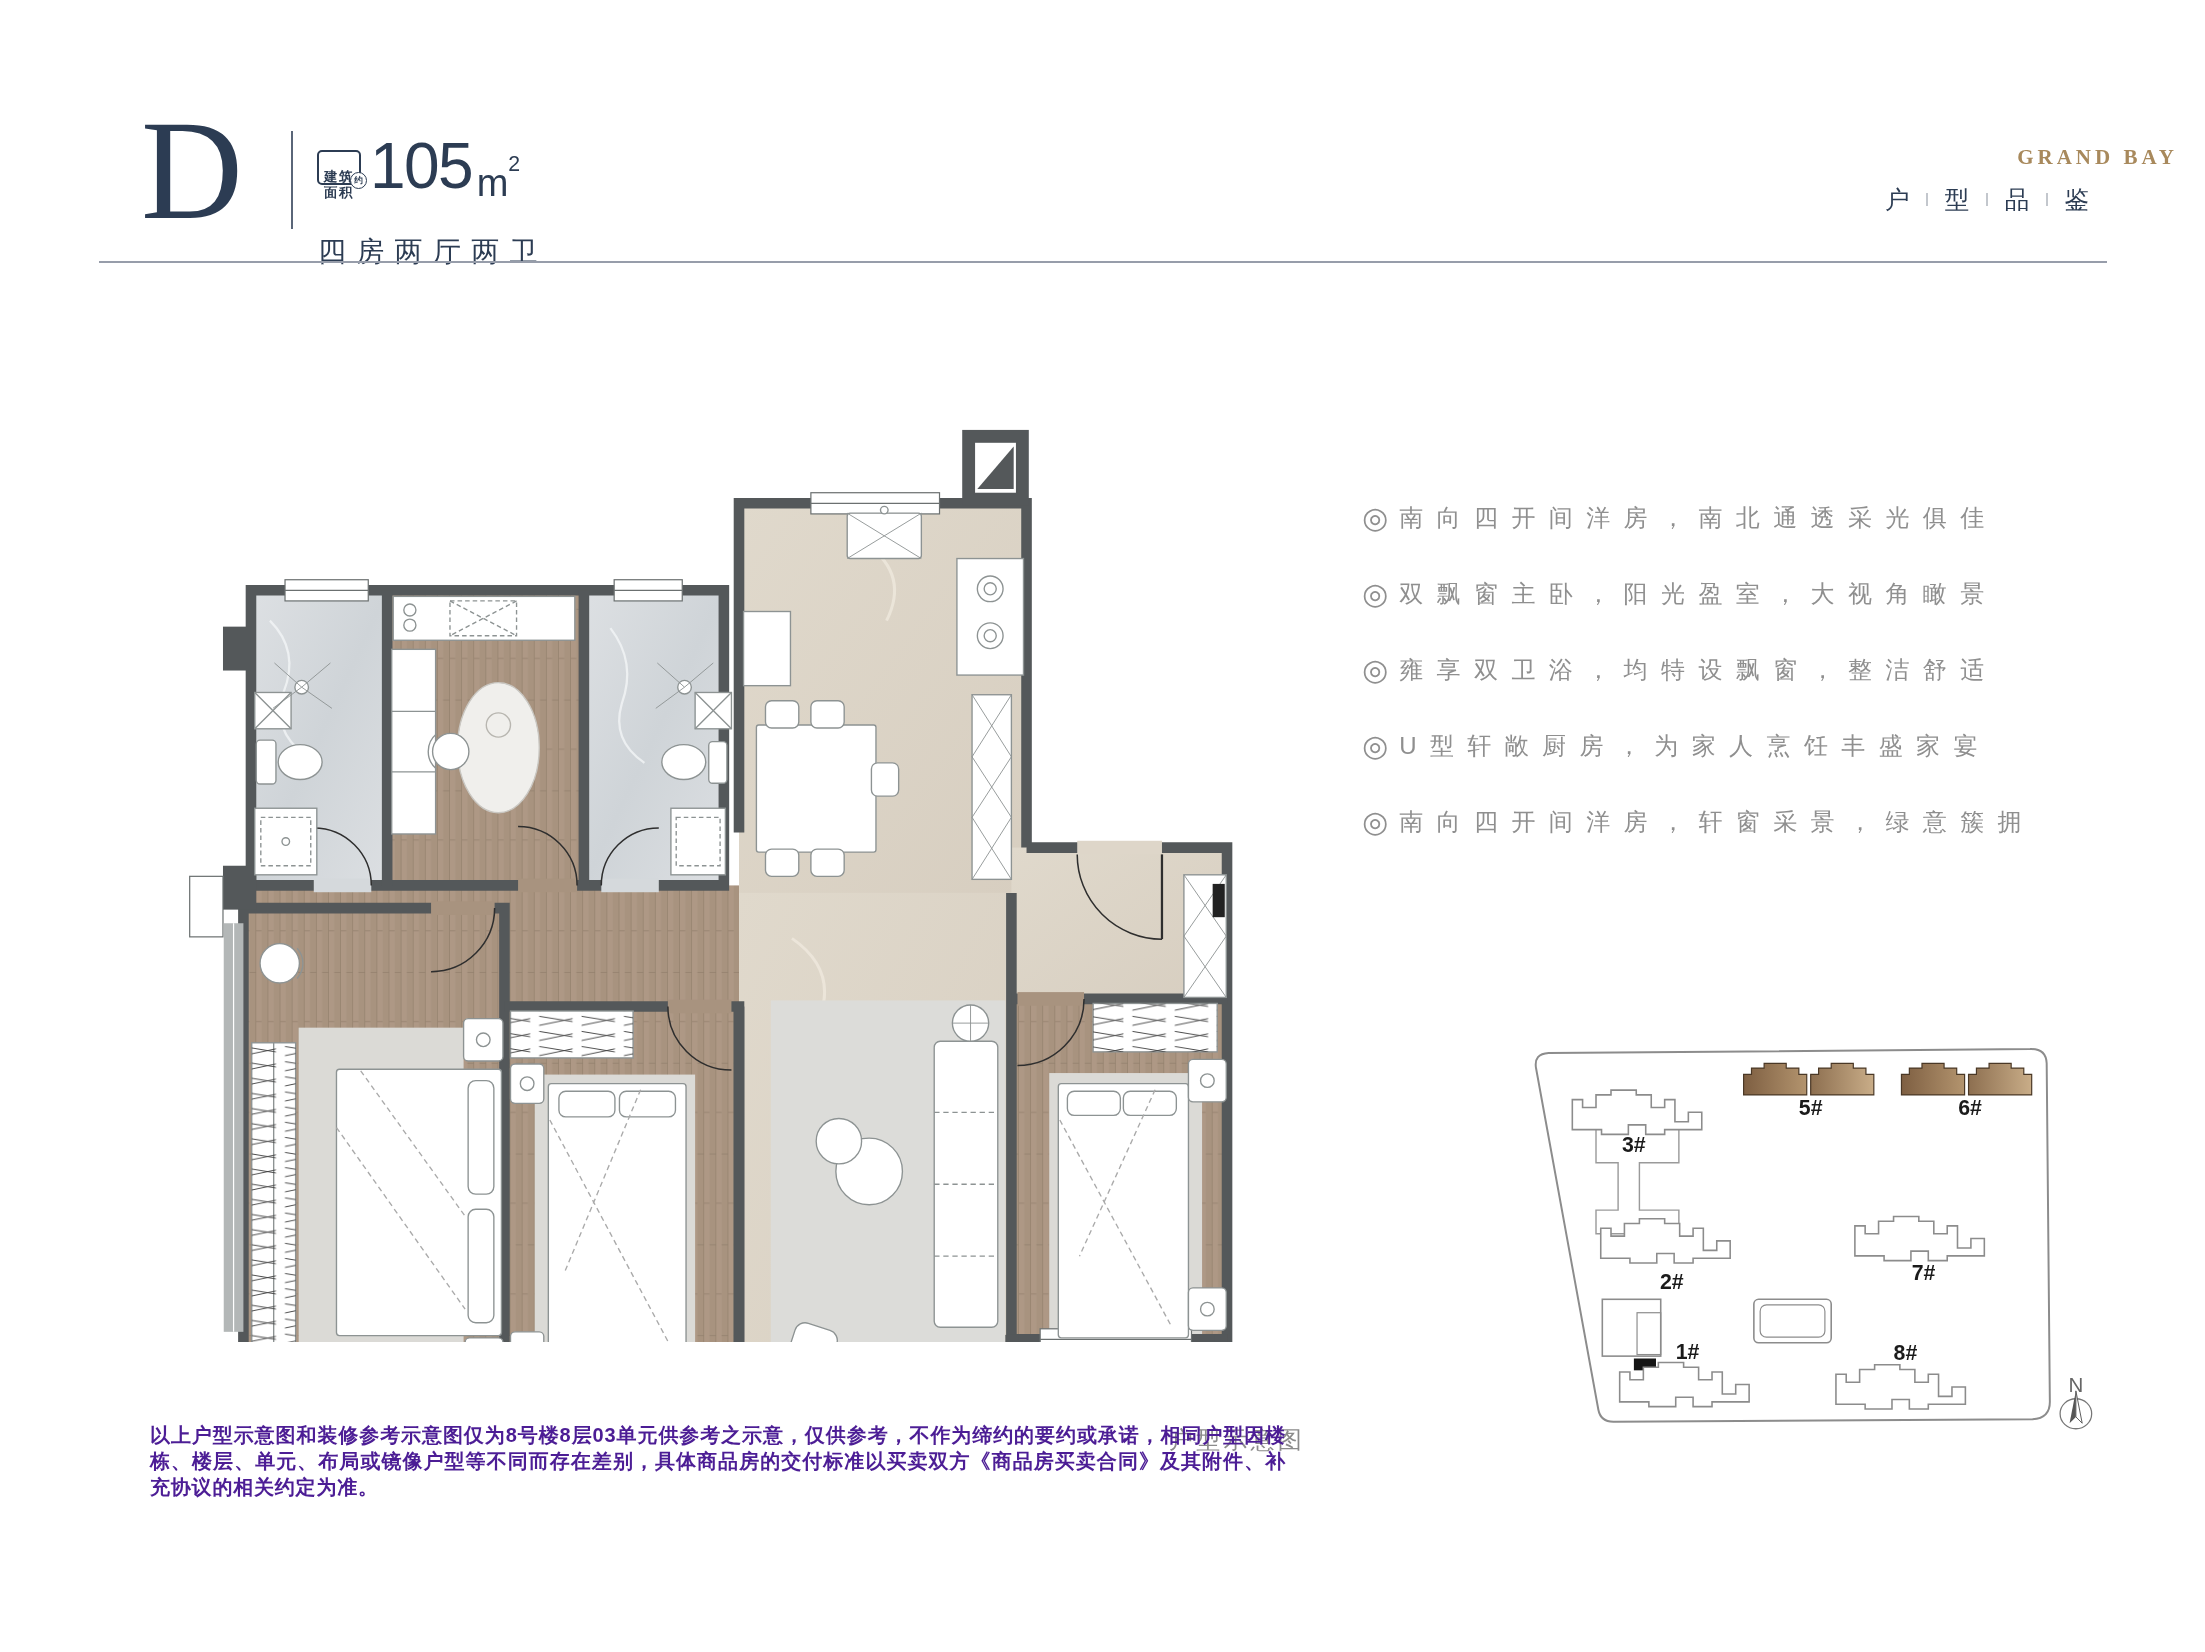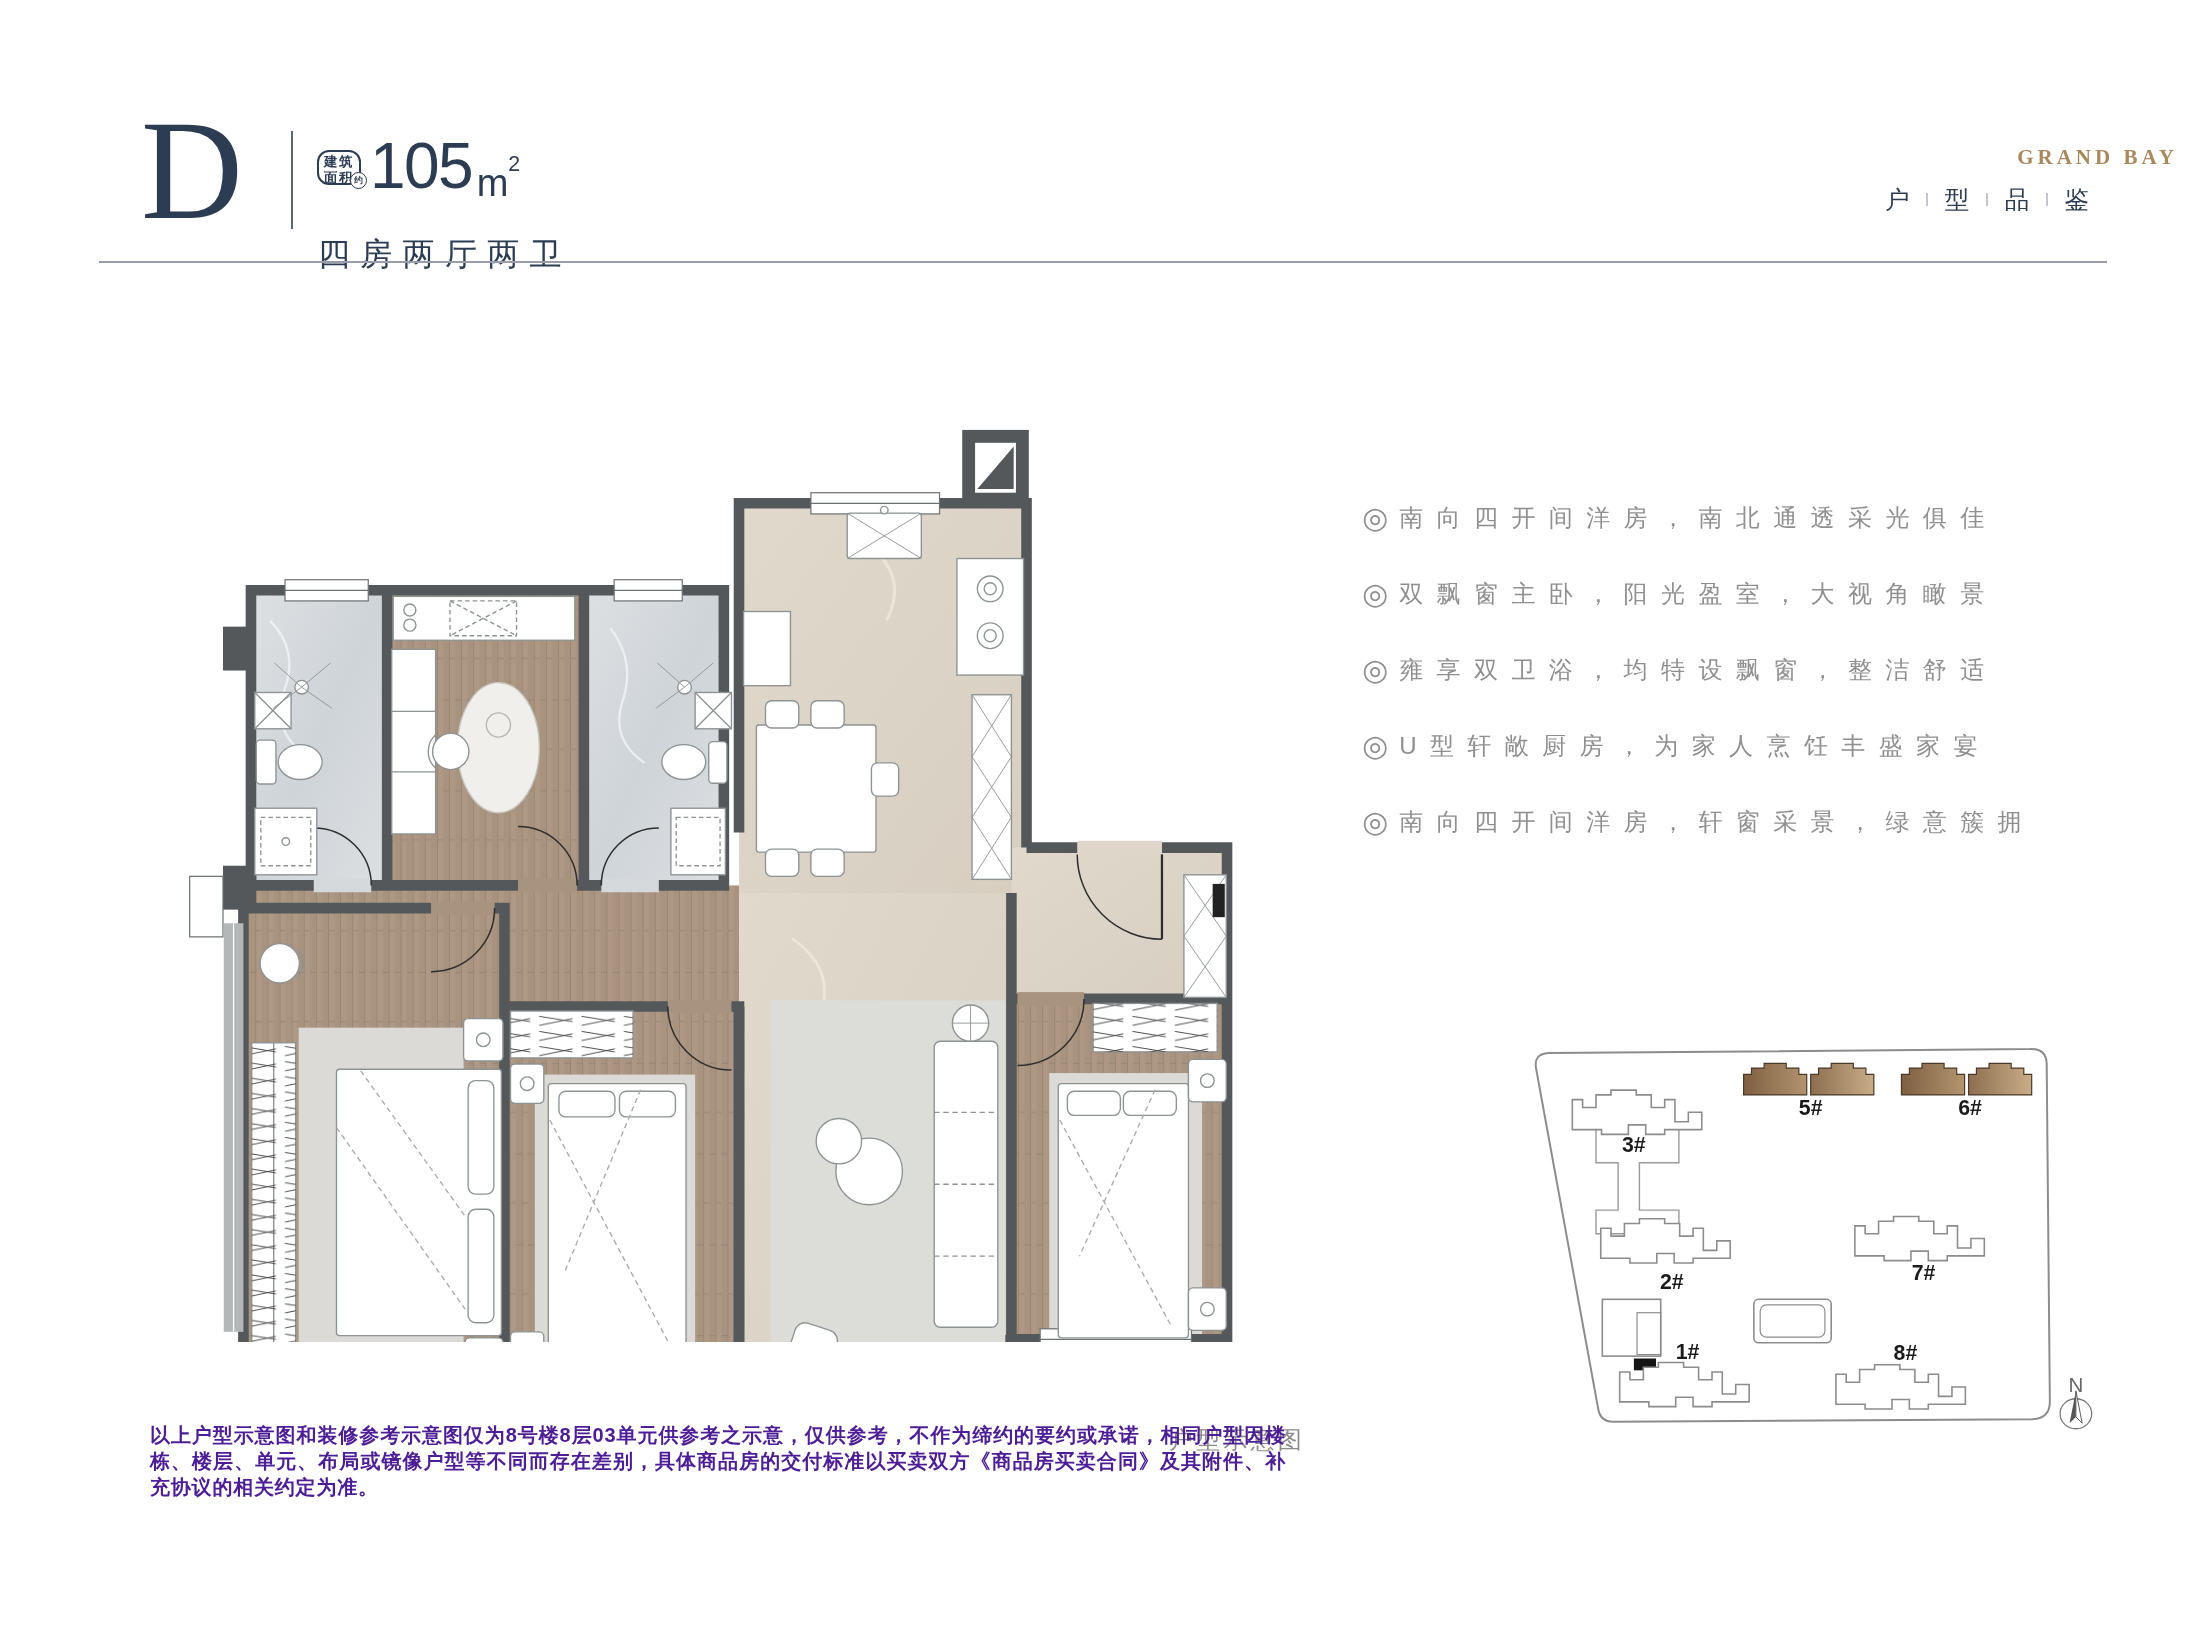--- a/index.html
+++ b/index.html
@@ -9,34 +9,34 @@
   }
   .abs{position:absolute;}
 
   
   .unit-letter{
     left:141px;top:103px;font-family:"Liberation Serif","DejaVu Serif",serif;
     font-size:141px;line-height:134px;color:#2c3c53;font-weight:400;
   }
   .hdr-vline{left:291px;top:131px;width:1.6px;height:98px;background:#5a6678;}
   .area-badge{
-    left:317px;top:150px;width:44px;height:35px;border:2.4px solid #2c3c53;border-radius:12px;
+    left:317px;top:150px;width:44px;height:35px;border:2.4px solid #2c3c53;border-radius:5px;
     color:#2c3c53;font-weight:700;font-size:13.4px;line-height:16px;text-align:center;
-    letter-spacing:1.6px;padding-top:2px;box-sizing:border-box;
+    letter-spacing:1.6px;padding-top:17px;box-sizing:border-box;
   }
   .area-badge .approx{
     position:absolute;right:-8px;bottom:-6.3px;width:15px;height:15px;border:1.6px solid #2c3c53;
     border-radius:50%;background:#fff;font-size:8.7px;line-height:14.2px;letter-spacing:0;
     text-align:center;font-weight:700;
   }
   .area-row{left:370px;top:125px;display:flex;align-items:flex-end;color:#2c3c53;}
   .area-num{font-size:64px;line-height:82px;font-weight:400;letter-spacing:-1.6px;}
   .area-unit{font-size:38px;line-height:38px;font-weight:400;margin-left:4.7px;margin-bottom:4.7px;}
   .area-sup{font-size:21.3px;line-height:21.3px;font-weight:400;margin-bottom:32px;}
-  .layout-desc{left:318px;top:233px;font-size:32px;color:#2c3c53;letter-spacing:10.3px;font-weight:500;}
+  .layout-desc{left:318px;top:233px;font-size:28px;color:#2c3c53;letter-spacing:10.3px;font-weight:500;}
 
   .brand-name{
     left:1994px;top:145px;width:207px;text-align:center;
     font-family:"Liberation Serif","DejaVu Serif",serif;font-size:21px;letter-spacing:4px;
     color:#a8895c;font-weight:700;
   }
   .brand-tagline{left:1885px;top:183px;width:204px;display:flex;align-items:center;justify-content:space-between;}
   .brand-tagline .ch{font-size:24.5px;color:#2c3c53;font-weight:500;}
   .brand-tagline .sep{width:1.6px;height:12.6px;background:#c3c7cd;}
 

